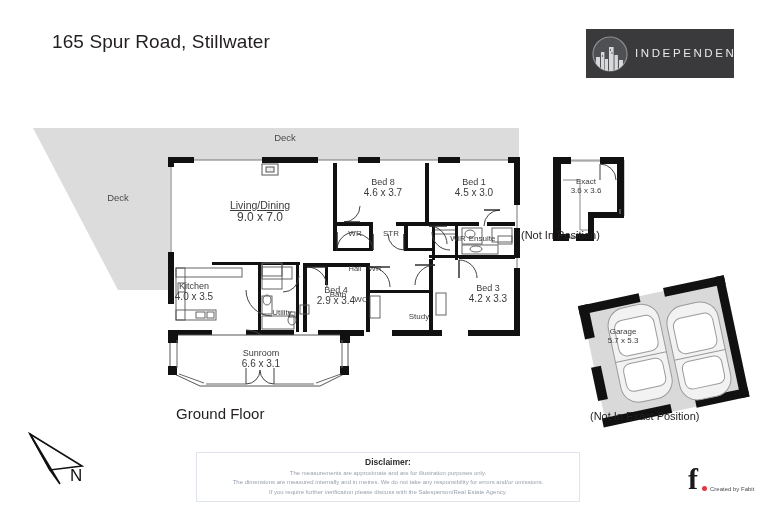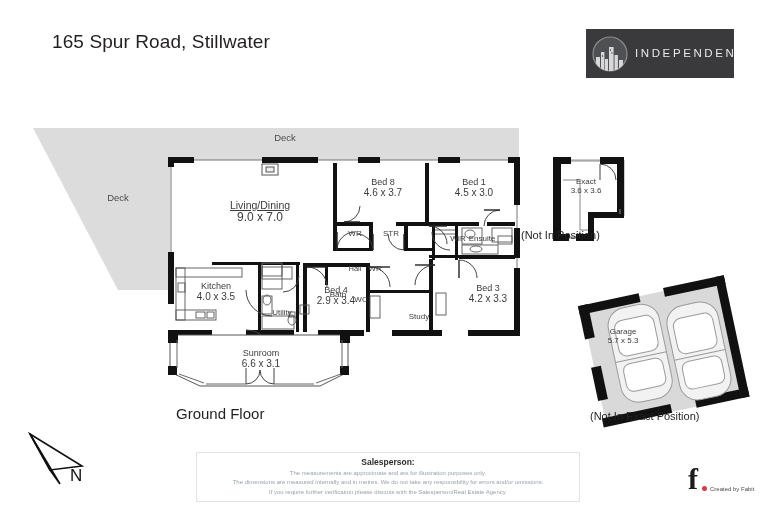--- a/index.html
+++ b/index.html
@@ -464,21 +464,21 @@
 
 <div class="room-label lbl-deck" style="left:255px; top:133px; width:60px;">
   <span class="rl-name">Deck</span>
 </div>
 
 <div class="room-label lbl-lg" style="left:200px; top:199px; width:120px;">
   <span class="rl-name">Living/Dining</span>
   <span class="rl-dims">9.0 x 7.0</span>
 </div>
 
-<div class="room-label lbl-md" style="left:176px; top:281px; width:80px;">
+<div class="room-label lbl-md" style="left:154px; top:281px; width:80px;">
   <span class="rl-name">Kitchen</span>
   <span class="rl-dims">4.0 x 3.5</span>
 </div>
 
 <div class="room-label lbl-sm" style="left:260px; top:308px; width:44px;">
   <span class="rl-name">Utility</span>
 </div>
 
 <div class="room-label lbl-md" style="left:216px; top:348px; width:90px;">
   <span class="rl-name">Sunroom</span>
@@ -550,21 +550,21 @@
   <span class="rl-name">Garage</span>
   <span class="rl-dims">5.7 x 5.3</span>
 </div>
 
 <div id="floor-caption">Ground Floor</div>
 <div class="note-caption" id="shed-note">(Not In Position)</div>
 <div class="note-caption" id="garage-note">(Not In Exact Position)</div>
 <div id="compass-letter">N</div>
 
 <div id="disclaimer">
-  <div class="disc-title">Salesperson:</div>
+  <div class="disc-title">Disclaimer:</div>
   <div class="disc-line">The measurements are approximate and are for illustration purposes only.</div>
   <div class="disc-line">The dimensions are measured internally and in metres. We do not take any responsibility for errors and/or omissions.</div>
   <div class="disc-line">If you require further verification please discuss with the Salesperson/Real Estate Agency.</div>
 </div>
 
 <div id="fabit-footer">
   <span class="fabit-f">f</span>
   <span class="fabit-dot"></span>
   <span class="fabit-text">Created by Fabit</span>
 </div>

